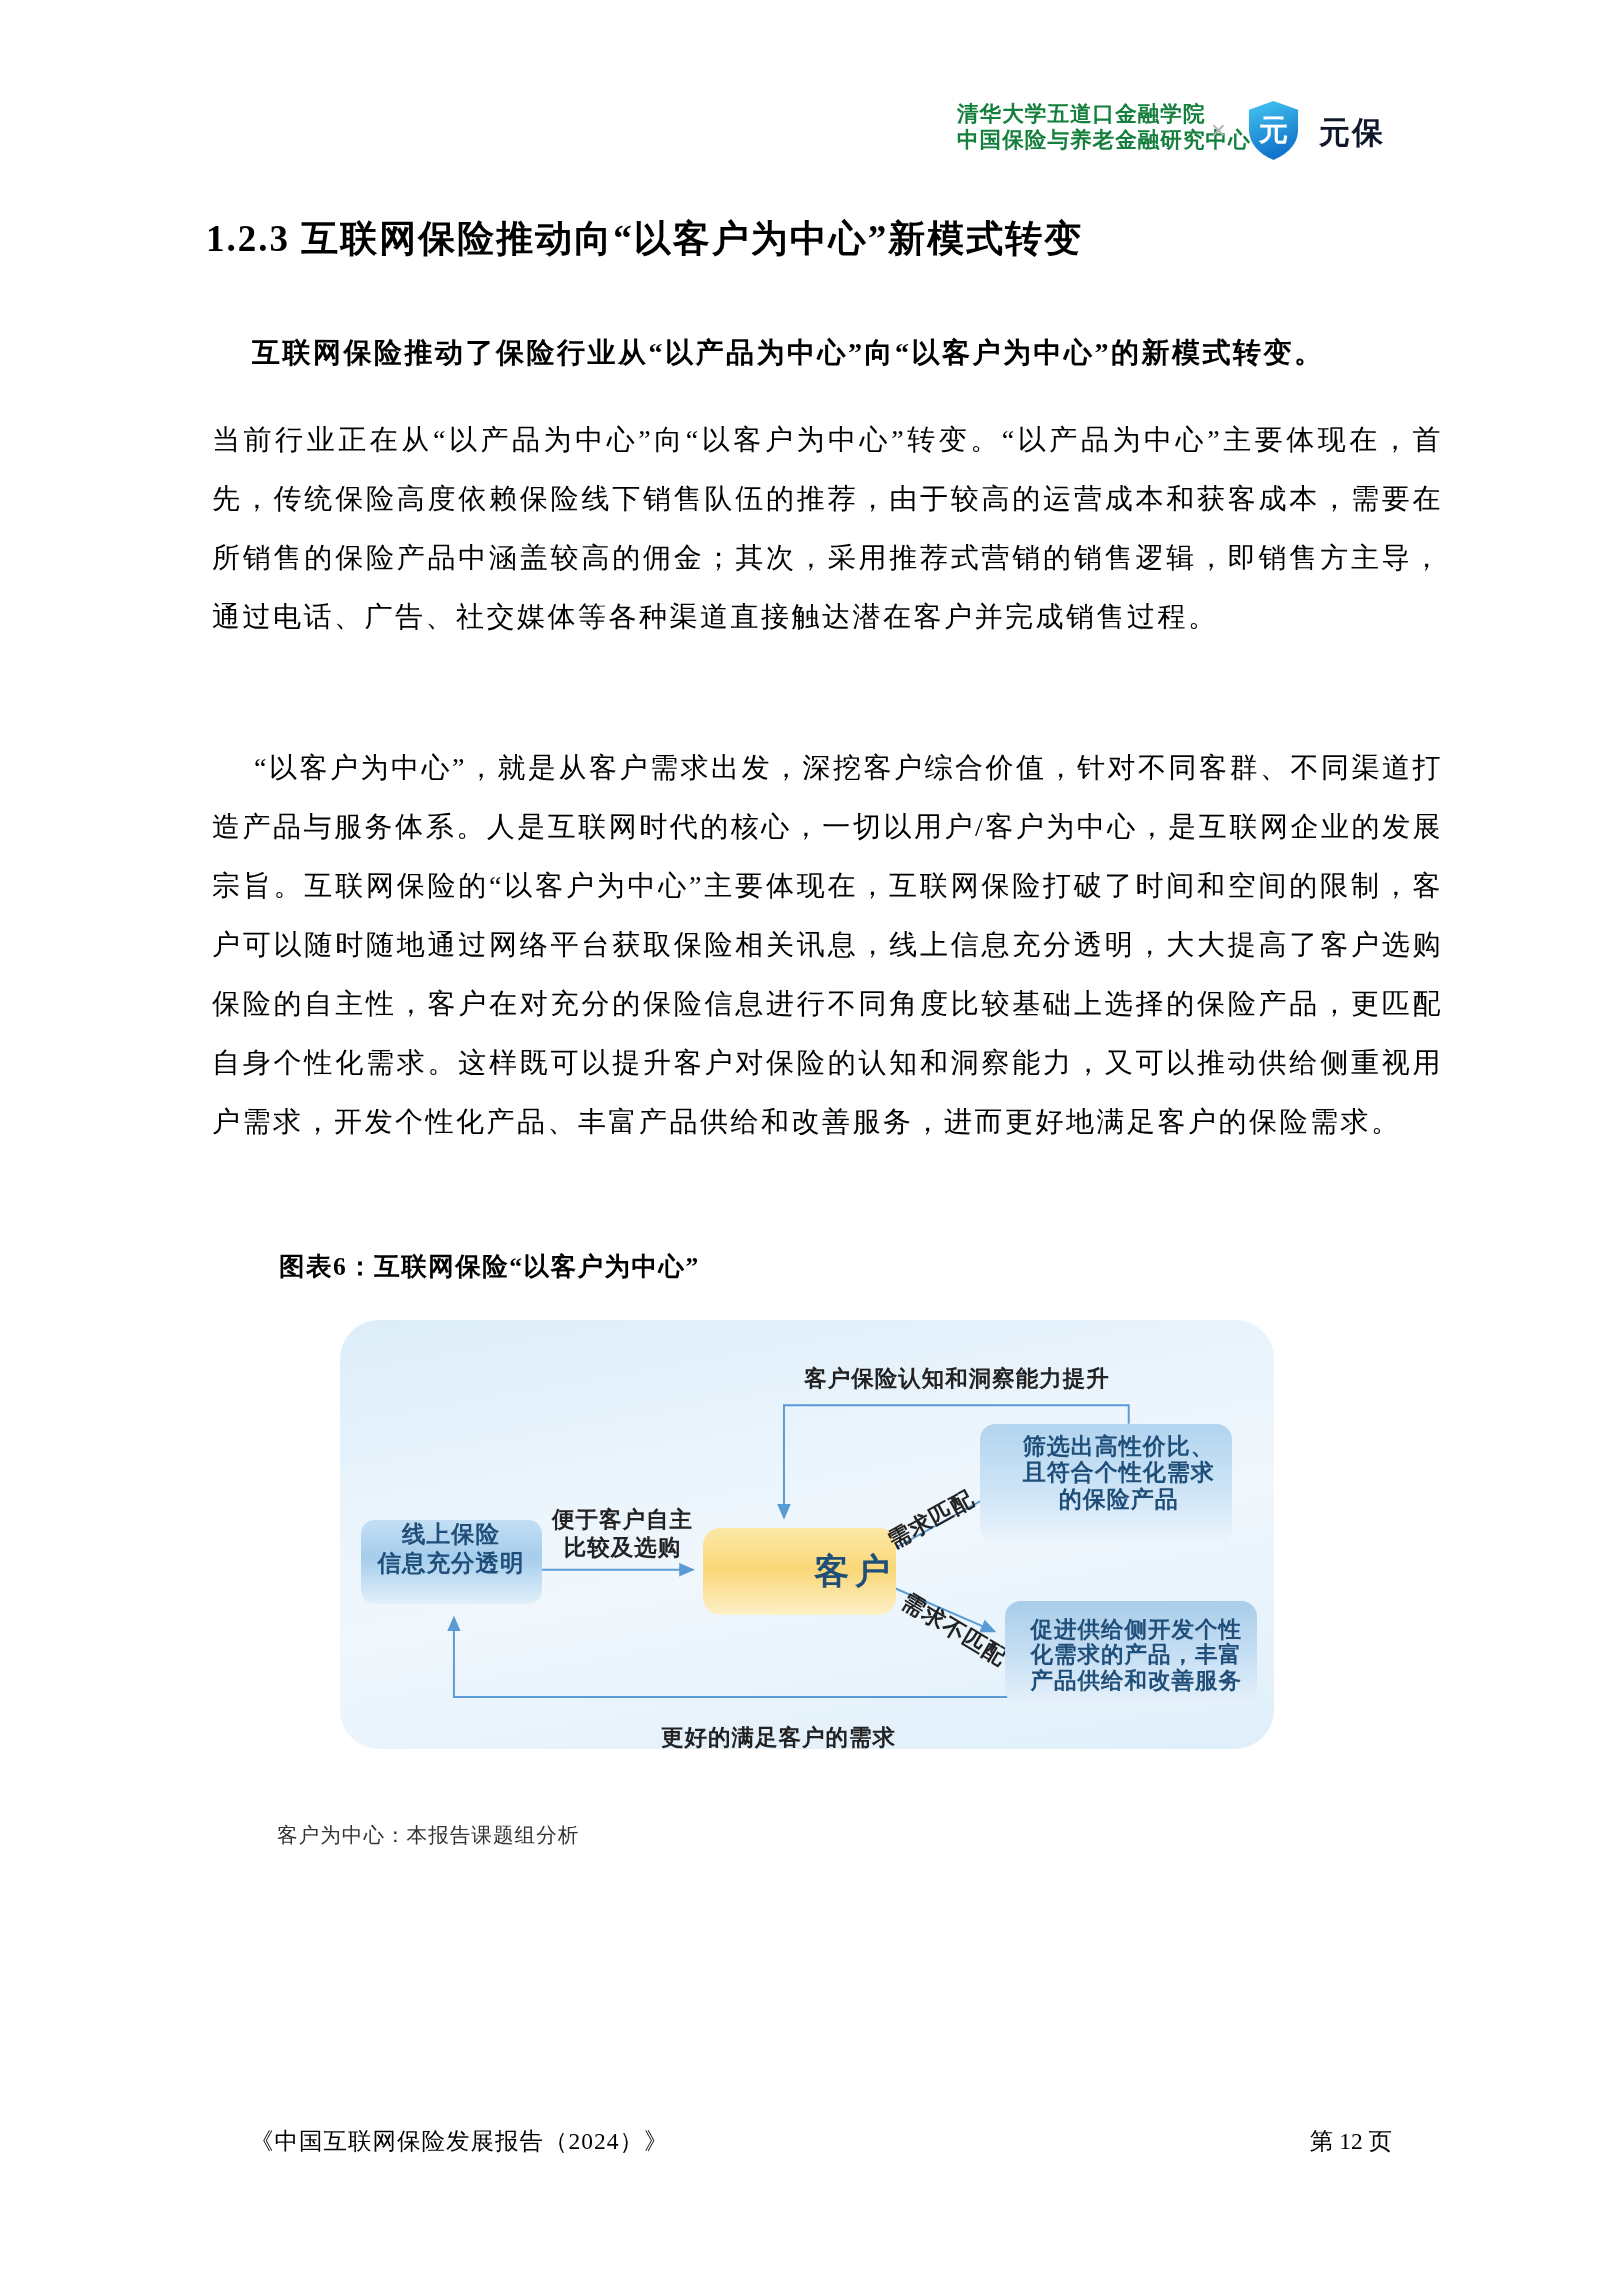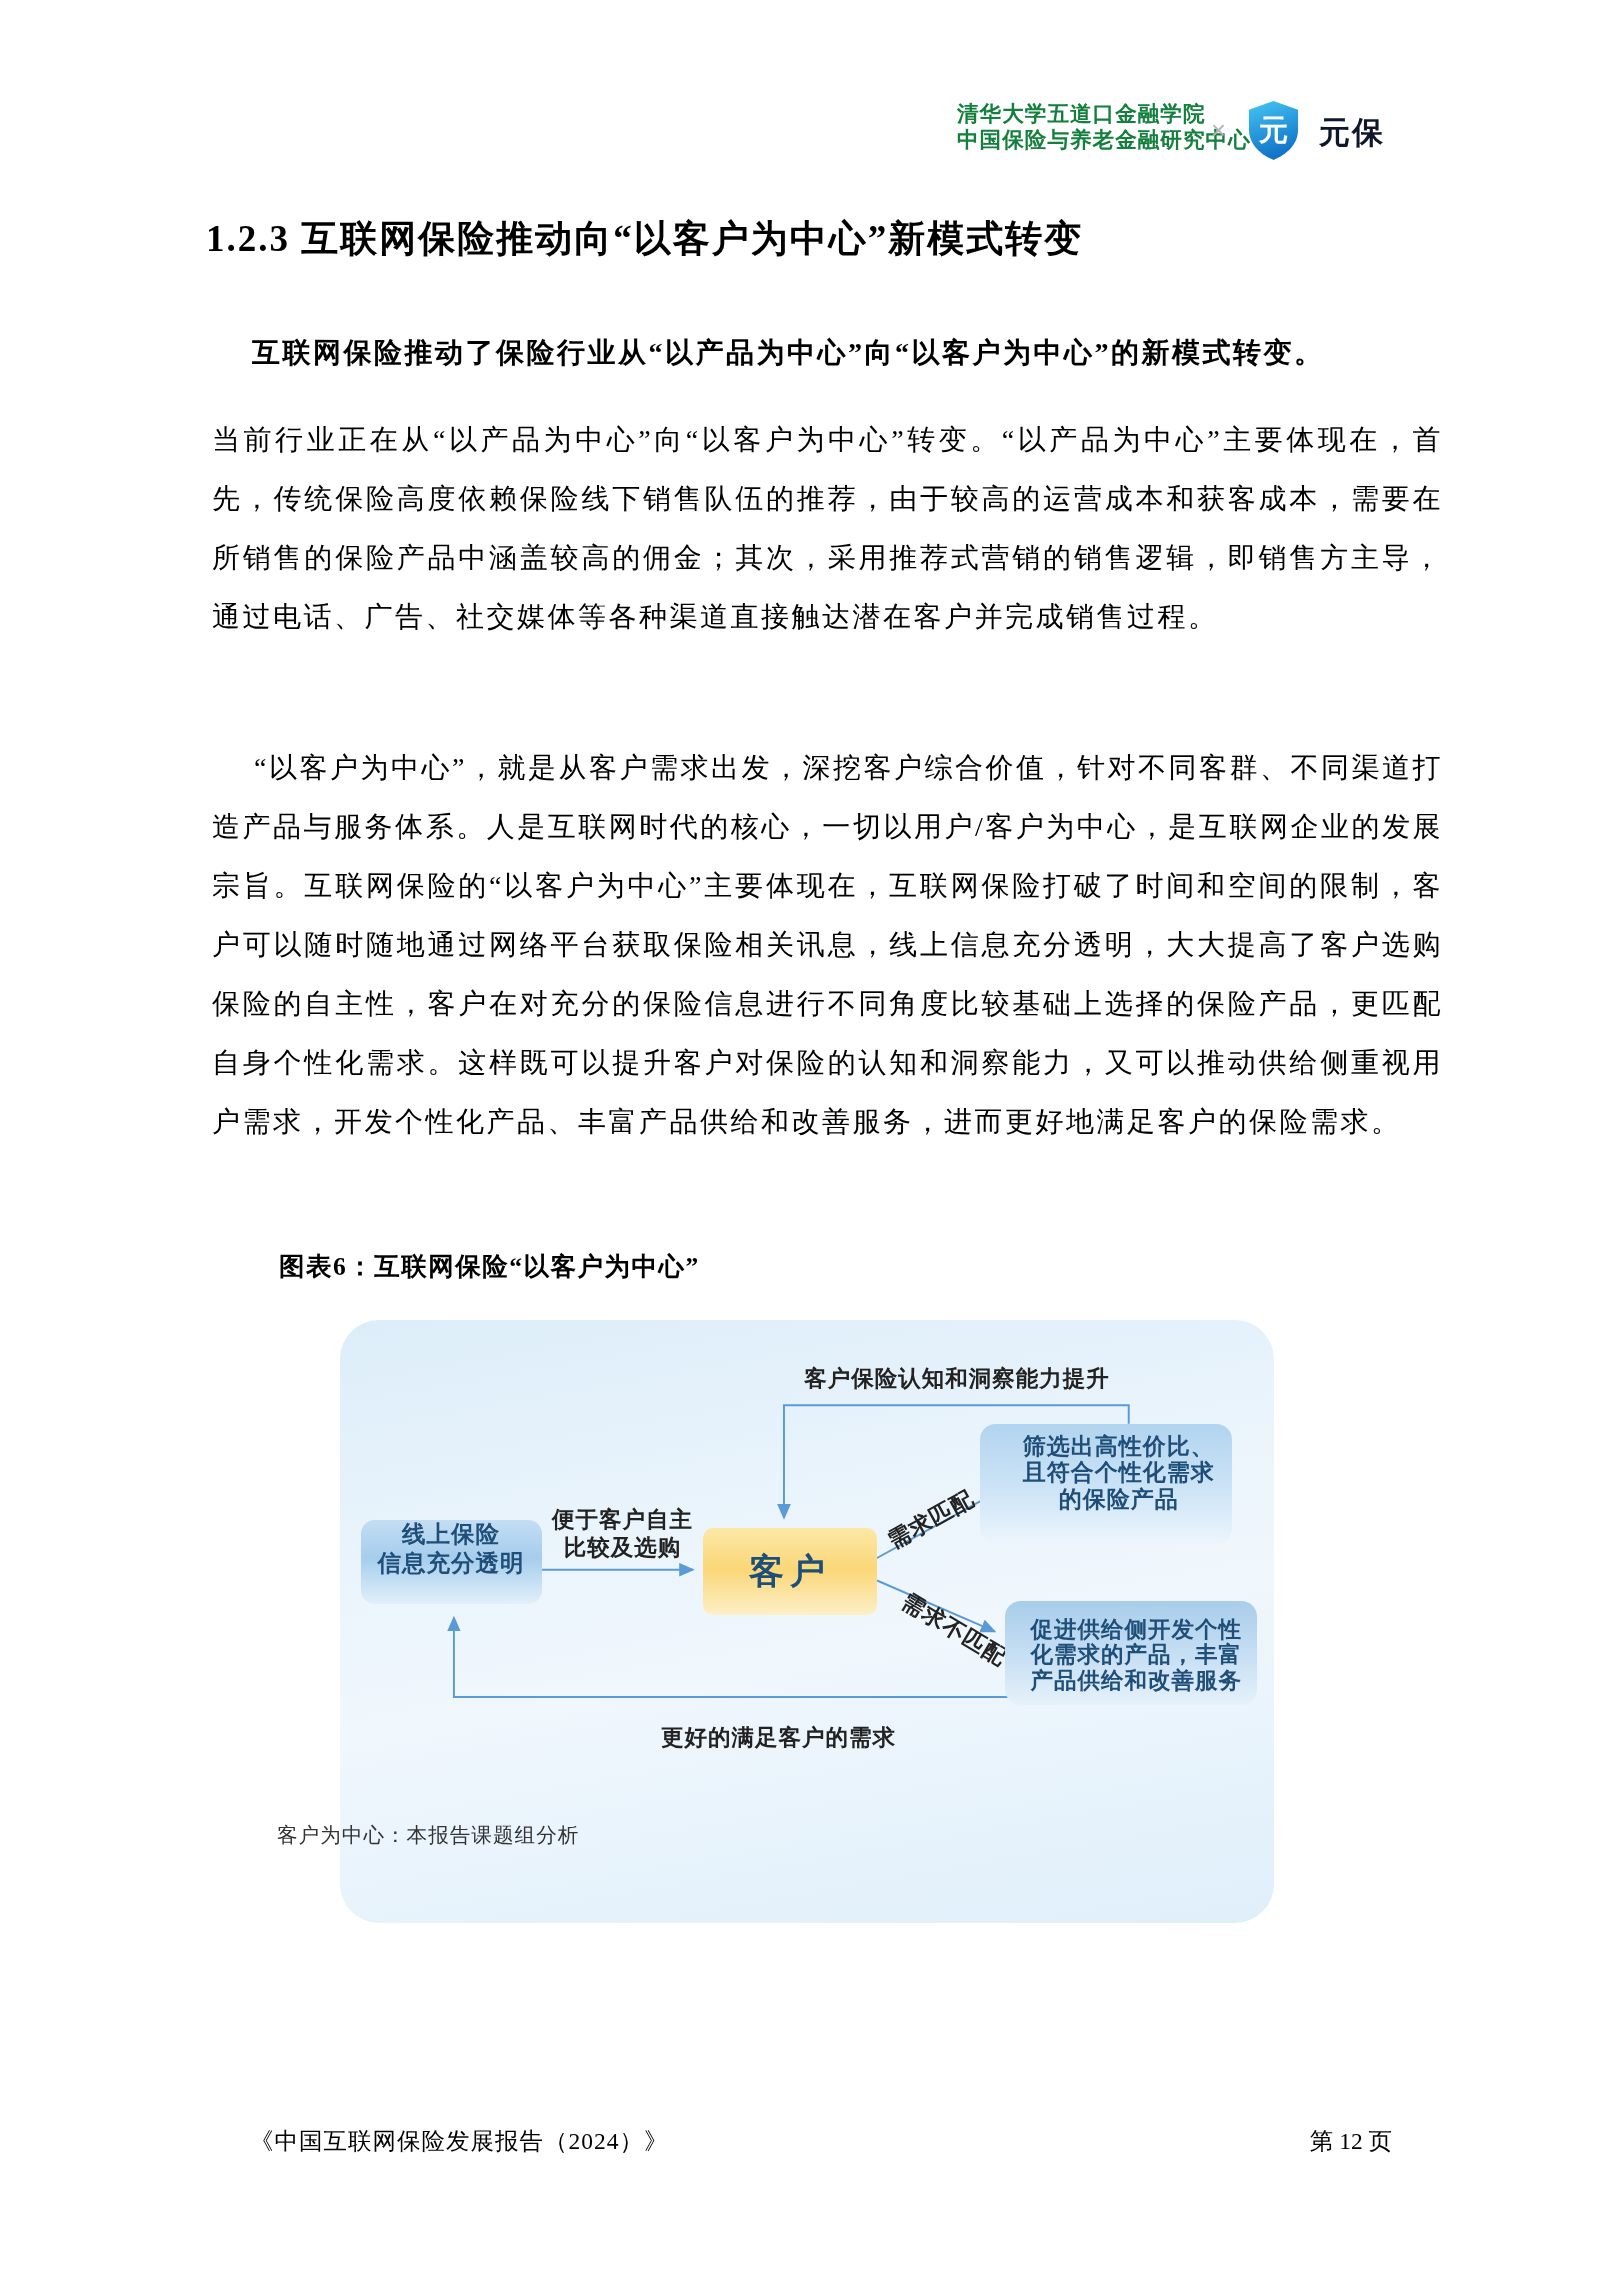--- a/index.html
+++ b/index.html
@@ -48,41 +48,41 @@
   .para1{top:410px;text-indent:0;}
   .para2{top:738px;text-indent:1.5em;}
 
   .caption{
     left:279px;top:1249px;
     font-size:25.5px;font-weight:bold;letter-spacing:1.5px;
   }
 
   
   .fig-canvas{
-    left:340px;top:1320px;width:934px;height:603px;
+    left:340px;top:1320px;width:934px;height:429px;
     border-radius:39px;
     background:linear-gradient(170deg,#dcedf9 0%,#ecf5fc 38%,#f0f7fd 55%,#dfeffa 100%);
   }
   .fig-canvas .lbl{
     position:absolute;font-weight:bold;color:#222;
     font-size:22.5px;letter-spacing:1px;text-align:center;
   }
   .dbox{
     position:absolute;font-weight:bold;color:#1f4e79;
     border-radius:13.7px;letter-spacing:1px;
   }
   .box-left{
     left:20.6px;top:200px;width:181px;height:84px;
     background:linear-gradient(180deg,#c3def4 0%,#a5cdec 45%,#e2f0fa 100%);
     font-size:23.5px;line-height:29px;text-align:center;padding-top:0;box-sizing:border-box;
   }
   .box-customer{
-    left:363px;top:208px;width:174px;height:87px;border-radius:10px;
+    left:363px;top:208px;width:174px;height:87px;border-radius:17px;
     background:linear-gradient(180deg,#fce8a6 0%,#fad778 48%,#fdf0c8 100%);
-    font-size:35px;line-height:87px;text-align:center;letter-spacing:5.9px;
+    font-size:35px;line-height:87px;text-align:right;letter-spacing:5.9px;padding-left:19px;
   }
   .box-rt{
     left:640px;top:104px;width:252px;height:120px;border-radius:15.7px;
     background:linear-gradient(180deg,#b2d4ef 0%,#cde4f6 55%,#ecf5fc 100%);
     font-size:23px;line-height:26.5px;padding:9.8px 0 0 25.5px;box-sizing:border-box;text-align:center;
   }
   .box-rb{
     left:665px;top:260px;width:252px;height:104px;border-radius:15.7px;
     background:linear-gradient(180deg,#a9cdea 0%,#c8e0f4 55%,#e6f1fa 100%);
     font-size:22.5px;line-height:25.5px;padding:15.7px 0 0 25.5px;box-sizing:border-box;text-align:left;margin-top:21px;

